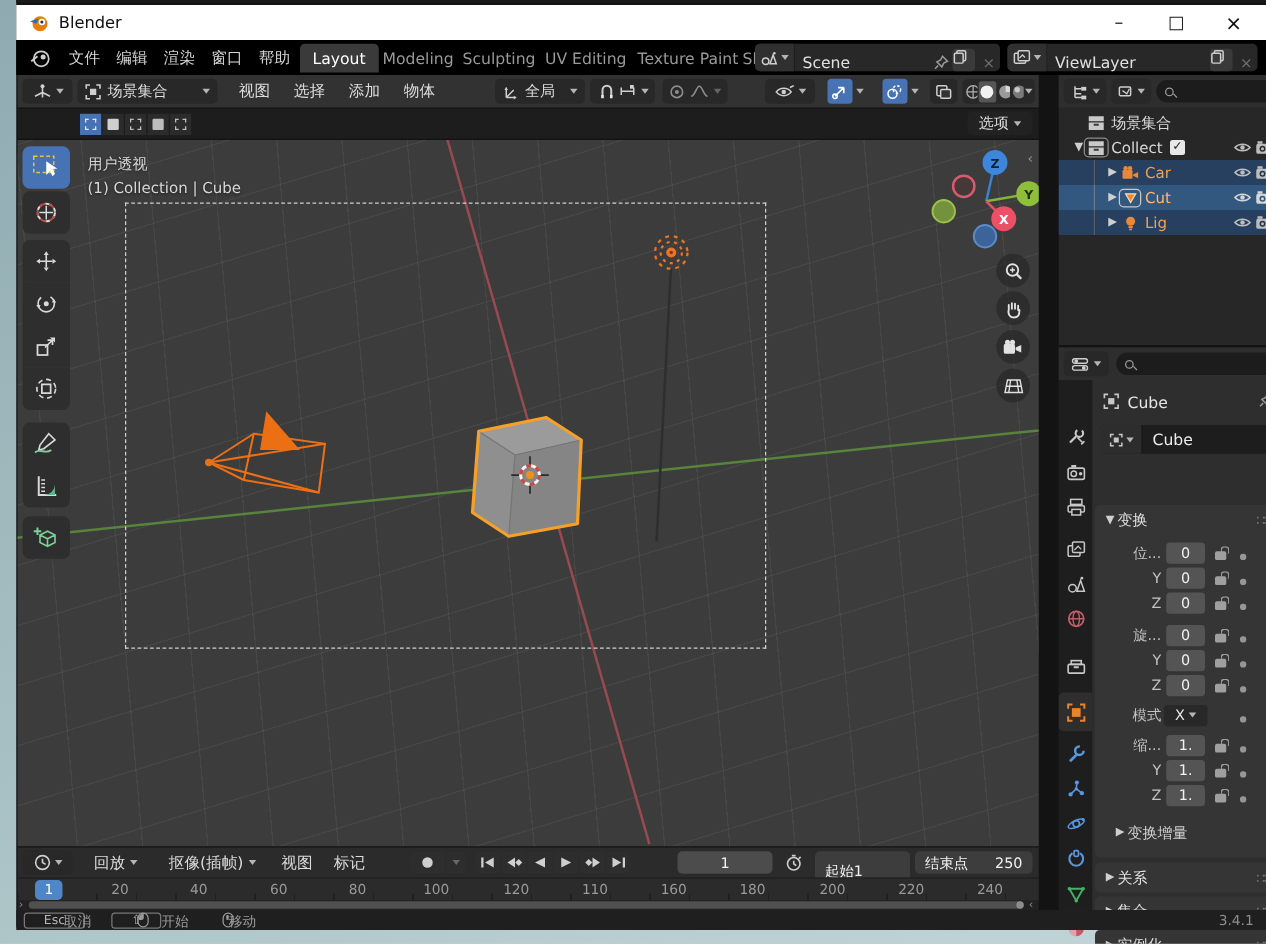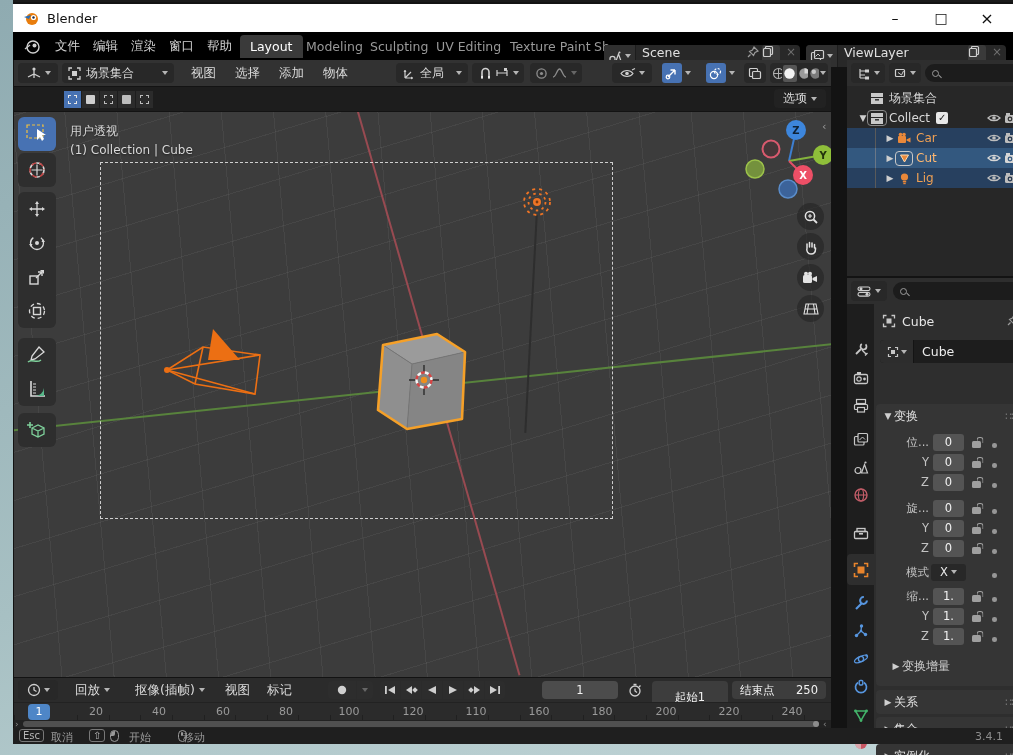--- a/index.html
+++ b/index.html
@@ -10,21 +10,21 @@
   .flex{display:flex;align-items:center}
   
   .titlebar{position:absolute;left:0;top:2px;width:1000px;height:28px;background:#ffffff;color:#111;display:flex;align-items:center}
   .titlebar .title{margin-left:8px;font-size:13px}
   .wctl{position:absolute;top:0;width:40px;height:28px;display:flex;align-items:center;justify-content:center;font-size:14px;color:#111;cursor:default}
   
   .topbar{position:absolute;left:0;top:30px;width:1000px;height:28px;background:#000000;color:#d4d4d4}
   .menu-item{position:absolute;top:5px;height:18px;line-height:18px;padding:0 6px;border-radius:3px;color:#d4d4d4;font-size:12.5px}
   .ws-tab{position:absolute;top:3px;height:23px;line-height:23px;padding:0 10px;border-radius:4px 4px 0 0;color:#999;font-size:12.5px}
   .ws-tab.active{background:#3a3a3a;color:#fff}
-  .idwidget{position:absolute;top:13px;height:22px;background:#282828;border-radius:4px;display:flex;align-items:flex-start;color:#e0e0e0}
+  .idwidget{position:absolute;top:3px;height:22px;background:#282828;border-radius:4px;display:flex;align-items:flex-end;color:#e0e0e0}
   .idwidget .seg{height:22px;display:flex;align-items:center;padding:0 4px;background:#303030;border-radius:4px 0 0 4px;border-right:1px solid #1d1d1d}
   .idwidget .txt{padding:0 6px;font-size:12.5px;flex:1}
   .idwidget .mini{width:18px;text-align:center;color:#bdbdbd}
   
   .cv{width:0;height:0;border-left:3.5px solid transparent;border-right:3.5px solid transparent;border-top:4.5px solid #b5b5b5;display:inline-block}
   .cv.dim{border-top-color:#666}
   
   .ehdr{background:#323232}
   .btn{background:#282828;border-radius:4px;display:flex;align-items:center;justify-content:center;color:#dcdcdc}
   .hmenu{color:#dcdcdc;font-size:12.5px;position:absolute;top:4px;height:18px;line-height:18px;padding:0 5px;border-radius:3px}
@@ -74,21 +74,21 @@
   
   .tl-hdr{position:absolute;left:1px;top:676px;width:817px;height:24px;background:#2b2b2b}
   .tl-ruler{position:absolute;left:1px;top:700px;width:817px;height:18px;background:#2b2b2b;border-top:1px solid #222}
   .tl-ruler .ticks{position:absolute;left:0;bottom:0;width:100%;height:5px;background-image:repeating-linear-gradient(90deg,#202020 0 1px,transparent 1px 31.6px)}
   .tnum{position:absolute;top:2px;transform:translateX(-50%);color:#9a9a9a;font-size:11px}
   .tl-scroll{position:absolute;left:1px;top:718px;width:817px;height:8px;background:#222}
   .pbbtn{width:20px;height:18px;background:#2d2d2d;display:flex;align-items:center;justify-content:center}
   .field{background:#4c4c4c;border-radius:4px;color:#f2f2f2;font-size:11.5px;display:flex;align-items:center;position:absolute;top:3px;height:18px}
   
   .statusbar{position:absolute;left:0;top:726px;width:1000px;height:16px;background:#1f1f1f;color:#9b9b9b;font-size:11px}
-  .keycap{display:inline-block;border:1px solid #787878;border-radius:3px;padding:0 3px;height:13px;line-height:12px;color:#b5b5b5;font-size:10px}
+  .keycap{display:inline-block;border:1px solid #787878;border-radius:3px;padding:0 15px;height:13px;line-height:12px;color:#b5b5b5;font-size:10px}
   .mouse{display:inline-block;width:9px;height:12px;border:1px solid #9a9a9a;border-radius:4.5px;position:relative;vertical-align:-2px}
   .mouse.lmb::before{content:"";position:absolute;left:0;top:0;width:4px;height:5px;background:#9a9a9a;border-radius:4px 0 2px 0}
   .mouse.move::before{content:"";position:absolute;left:2.5px;top:1px;width:2px;height:4px;background:#9a9a9a;border-radius:1px}
   svg{display:block}
   .srch{background:#1c1c1c;border-radius:10px;display:flex;align-items:center;color:#888;height:18px}
   .mag{width:7px;height:7px;border:1.4px solid #9a9a9a;border-radius:50%;position:relative;margin-left:7px}
   .mag::after{content:"";position:absolute;left:5px;top:5px;width:4px;height:1.4px;background:#9a9a9a;transform:rotate(45deg)}
 </style>
 </head>
 <body>
@@ -894,21 +894,21 @@
         </span>
     </div>
 
     <span class="field" style="left:528px;width:76px;justify-content:center">1</span>
     <span class="abs flex" style="left:610px;top:3px;width:22px;height:18px;justify-content:center">
       <svg width="14" height="14">
           <circle cx="7" cy="8" r="5" fill="none" stroke="#cfcfcf" stroke-width="1.3"></circle>
           <path d="M7 5.5 V8 L9 9.5 M5.5 1.5 H8.5 M11 4 L12.5 2.5" stroke="#cfcfcf" stroke-width="1.3" fill="none"></path>
         </svg>
     </span>
-    <span class="field" style="left:638px;width:76px;background:#3d3d3d;padding:16px 8px;justify-content:center">
+    <span class="field" style="left:638px;width:76px;background:#3d3d3d;padding:16px 8px;justify-content:flex-start">
       <span>起始</span>
         <span>1</span>
     </span>
     <span class="field" style="left:718px;width:94px;background:#3d3d3d;padding:0 8px;justify-content:space-between">
       <span>结束点</span>
         <span>250</span>
     </span>
   </div>
 
   <div class="tl-ruler">

